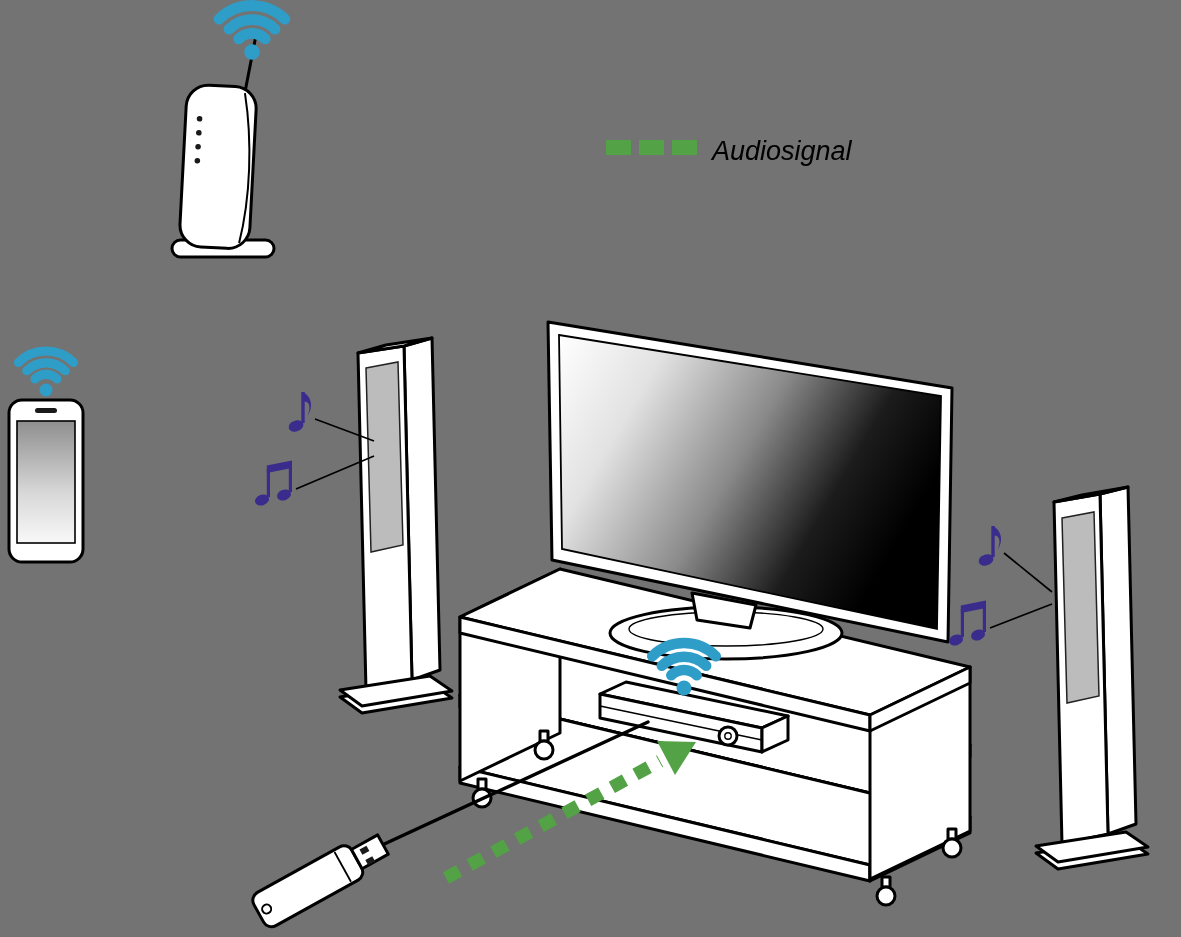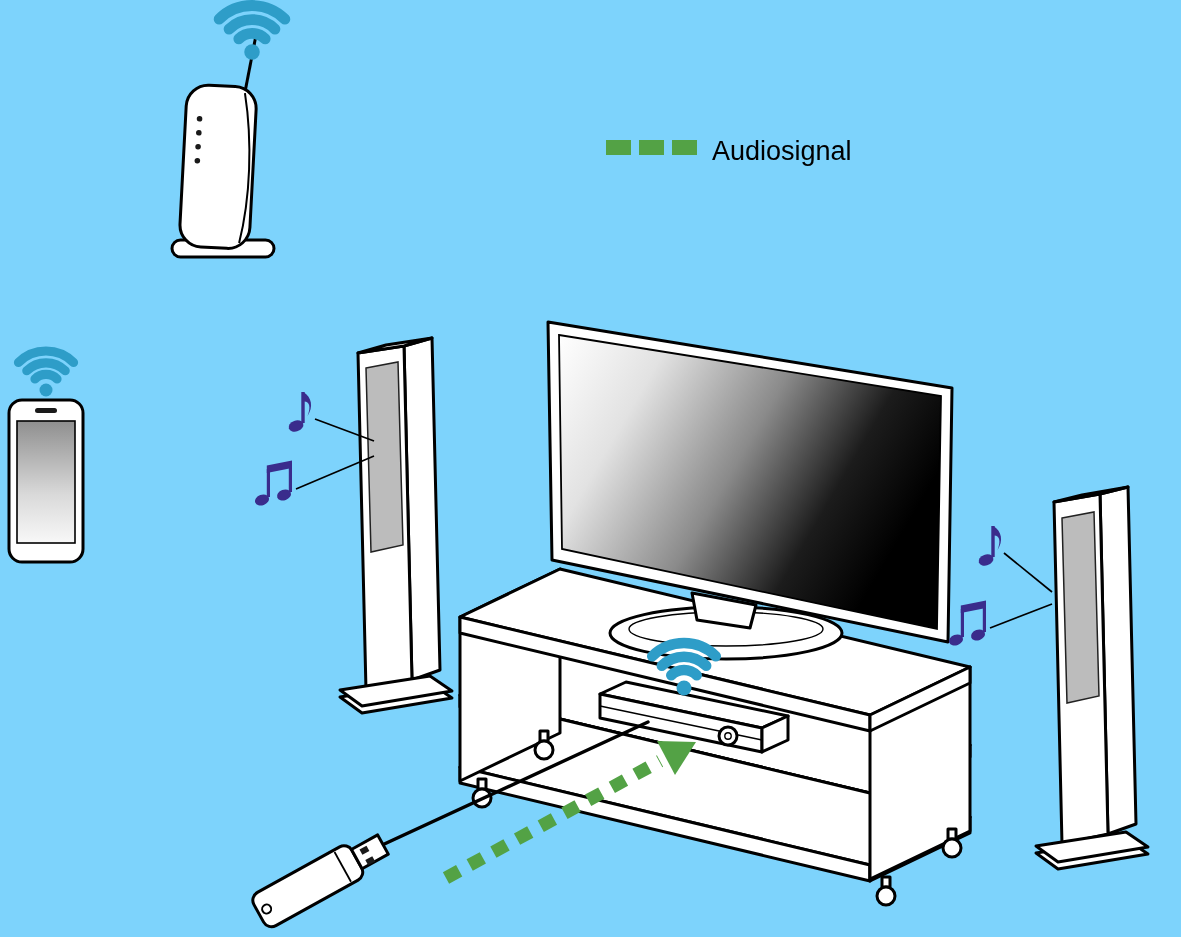--- a/index.html
+++ b/index.html
@@ -4,23 +4,24 @@
 <style>
   html, body {
     margin: 0;
     padding: 0;
     background: #ffffff;
   }
   .canvas {
     position: relative;
     width: 1181px;
     height: 937px;
-    background: #7dd3fc;
+    background: #737373;
     overflow: hidden;
     font-family: "Liberation Sans", sans-serif;
+    font-style: italic;
   }
   svg { display: block; }
   .outline {
     fill: #ffffff;
     stroke: var(--outline, #000000);
     stroke-width: 3;
     stroke-linejoin: round;
     stroke-linecap: round;
   }
   .legend-text {

